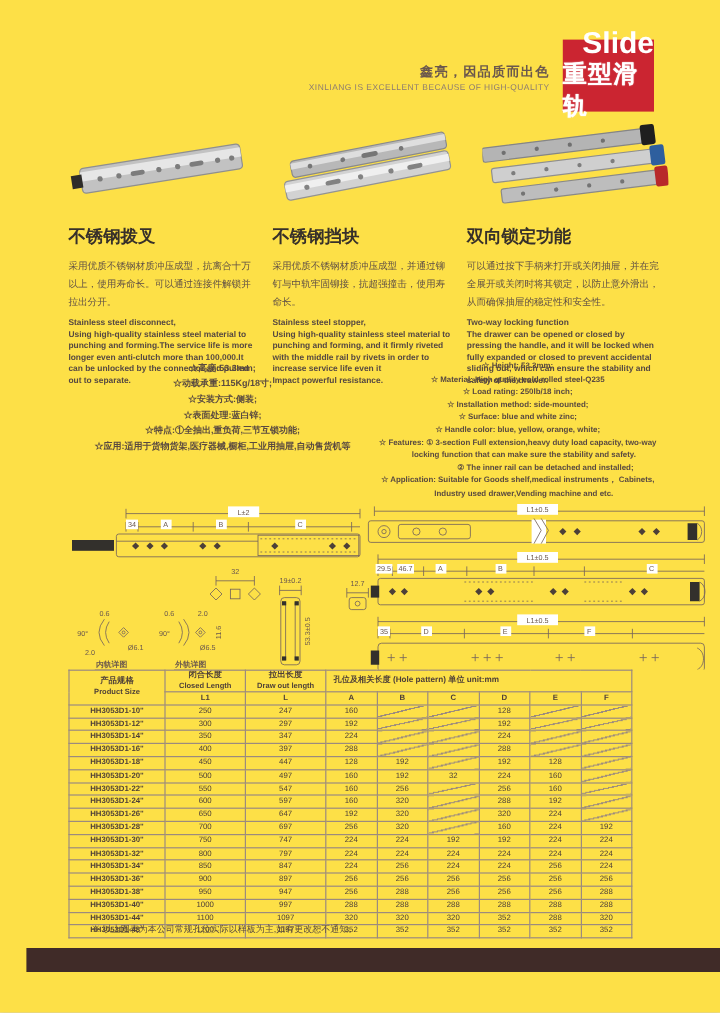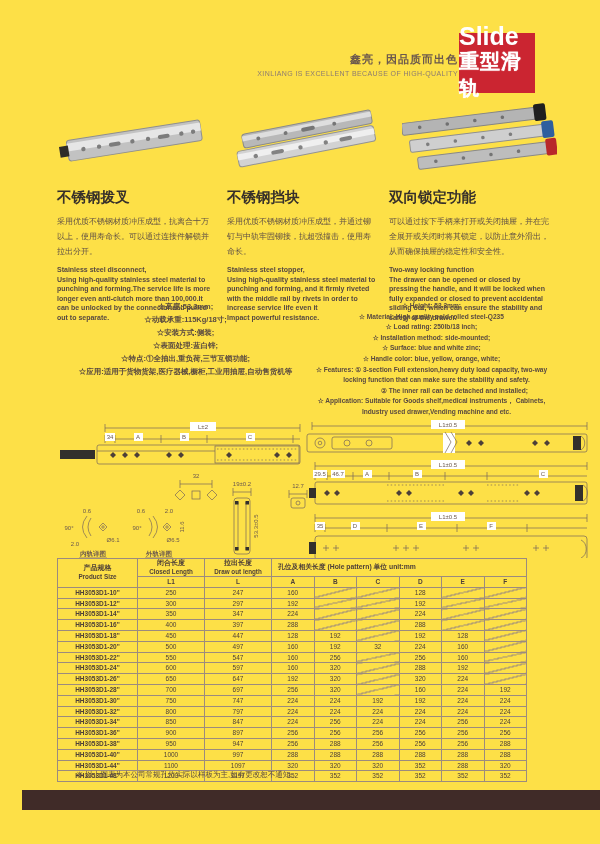--- a/index.html
+++ b/index.html
@@ -3,22 +3,22 @@
 <meta charset="utf-8">
 <style>
   html,body{margin:0;padding:0;background:#e8e6e2;}
   .page{position:relative;width:600px;height:844px;margin:0 auto;background:#fde047;
         font-family:"Liberation Sans",sans-serif;color:#5c4b42;overflow:hidden;
         box-shadow:0 0 4px rgba(0,0,0,.25);}
   
   .slogan{position:absolute;top:52px;right:142px;text-align:right;}
   .slogan-cn{font-size:11px;font-weight:bold;color:#6b584d;letter-spacing:1px;}
   .slogan-en{font-size:7px;color:#8c7b70;letter-spacing:.4px;margin-top:3px;}
-  .logo-box{position:absolute;top:33px;right:65px;width:76px;height:60px;background:#cb2531;
-            display:flex;flex-direction:column;align-items:flex-start;justify-content:center;}
+  .logo-box{position:absolute;top:33px;right:55px;width:76px;height:60px;background:#cb2531;
+            display:flex;flex-direction:column;align-items:flex-end;justify-content:center;}
   .logo-title{color:#fff;font-weight:bold;font-size:25px;line-height:24px;}
   .logo-sub{color:#fff;font-weight:bold;font-size:20px;letter-spacing:1px;text-shadow:0 0 1px #fff;}
   
   .photos{position:absolute;top:96px;left:57px;width:500px;height:90px;display:flex;gap:18px;}
   .photo{width:156px;height:90px;}
   
   .sections{position:absolute;top:188px;left:57px;width:492px;display:grid;
             grid-template-columns:158px 150px 160px;column-gap:12px;}
   .sec-title{font-size:14.5px;font-weight:bold;color:#37302a;margin:0 0 7px 0;}
   .sec-cn{font-size:8px;line-height:15px;color:#5f4f45;font-weight:500;margin-bottom:6px;white-space:pre-line;}

